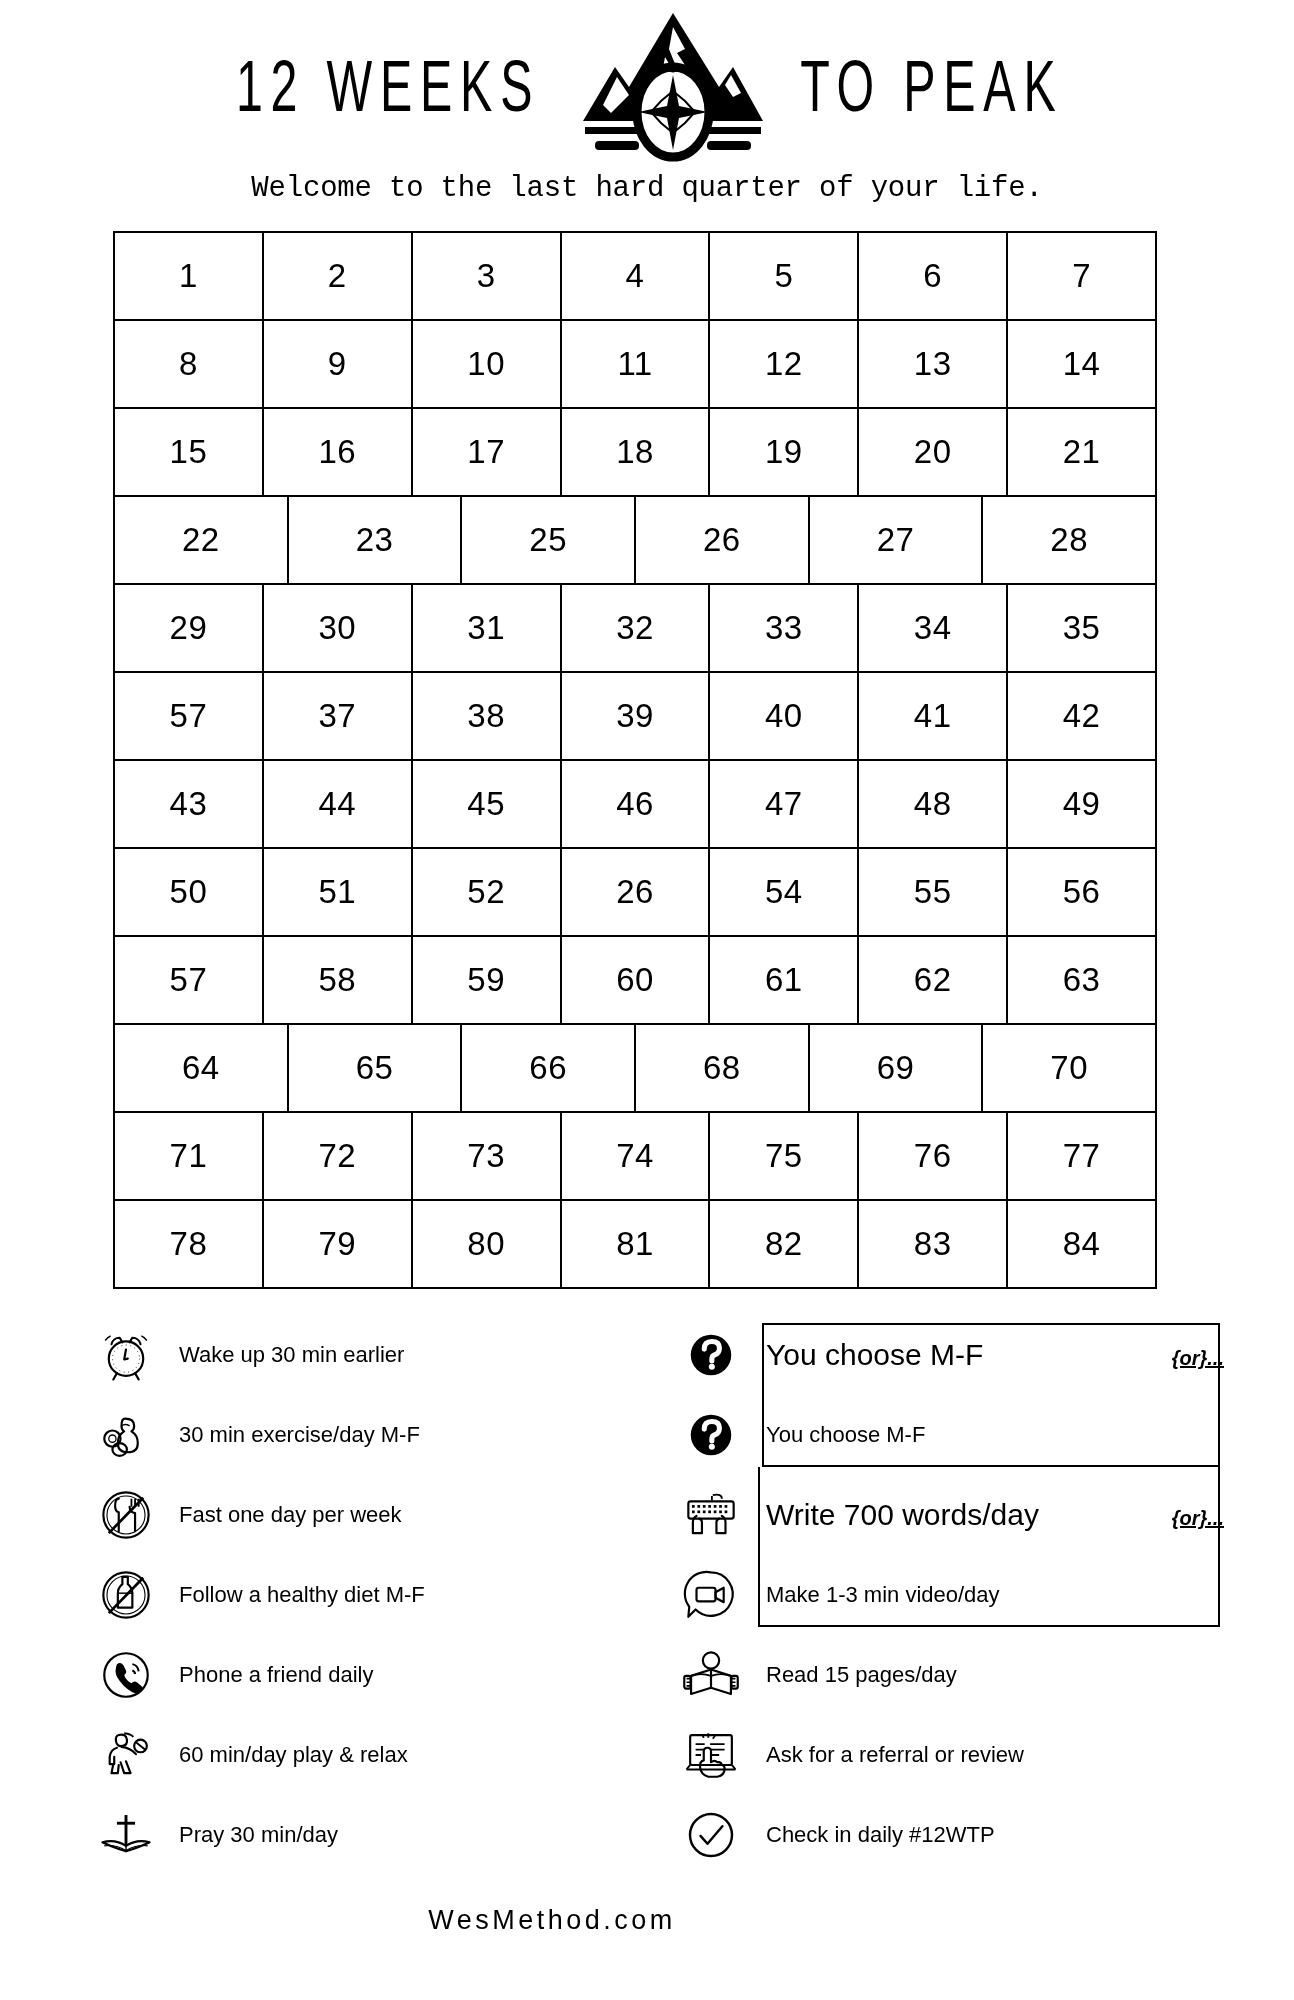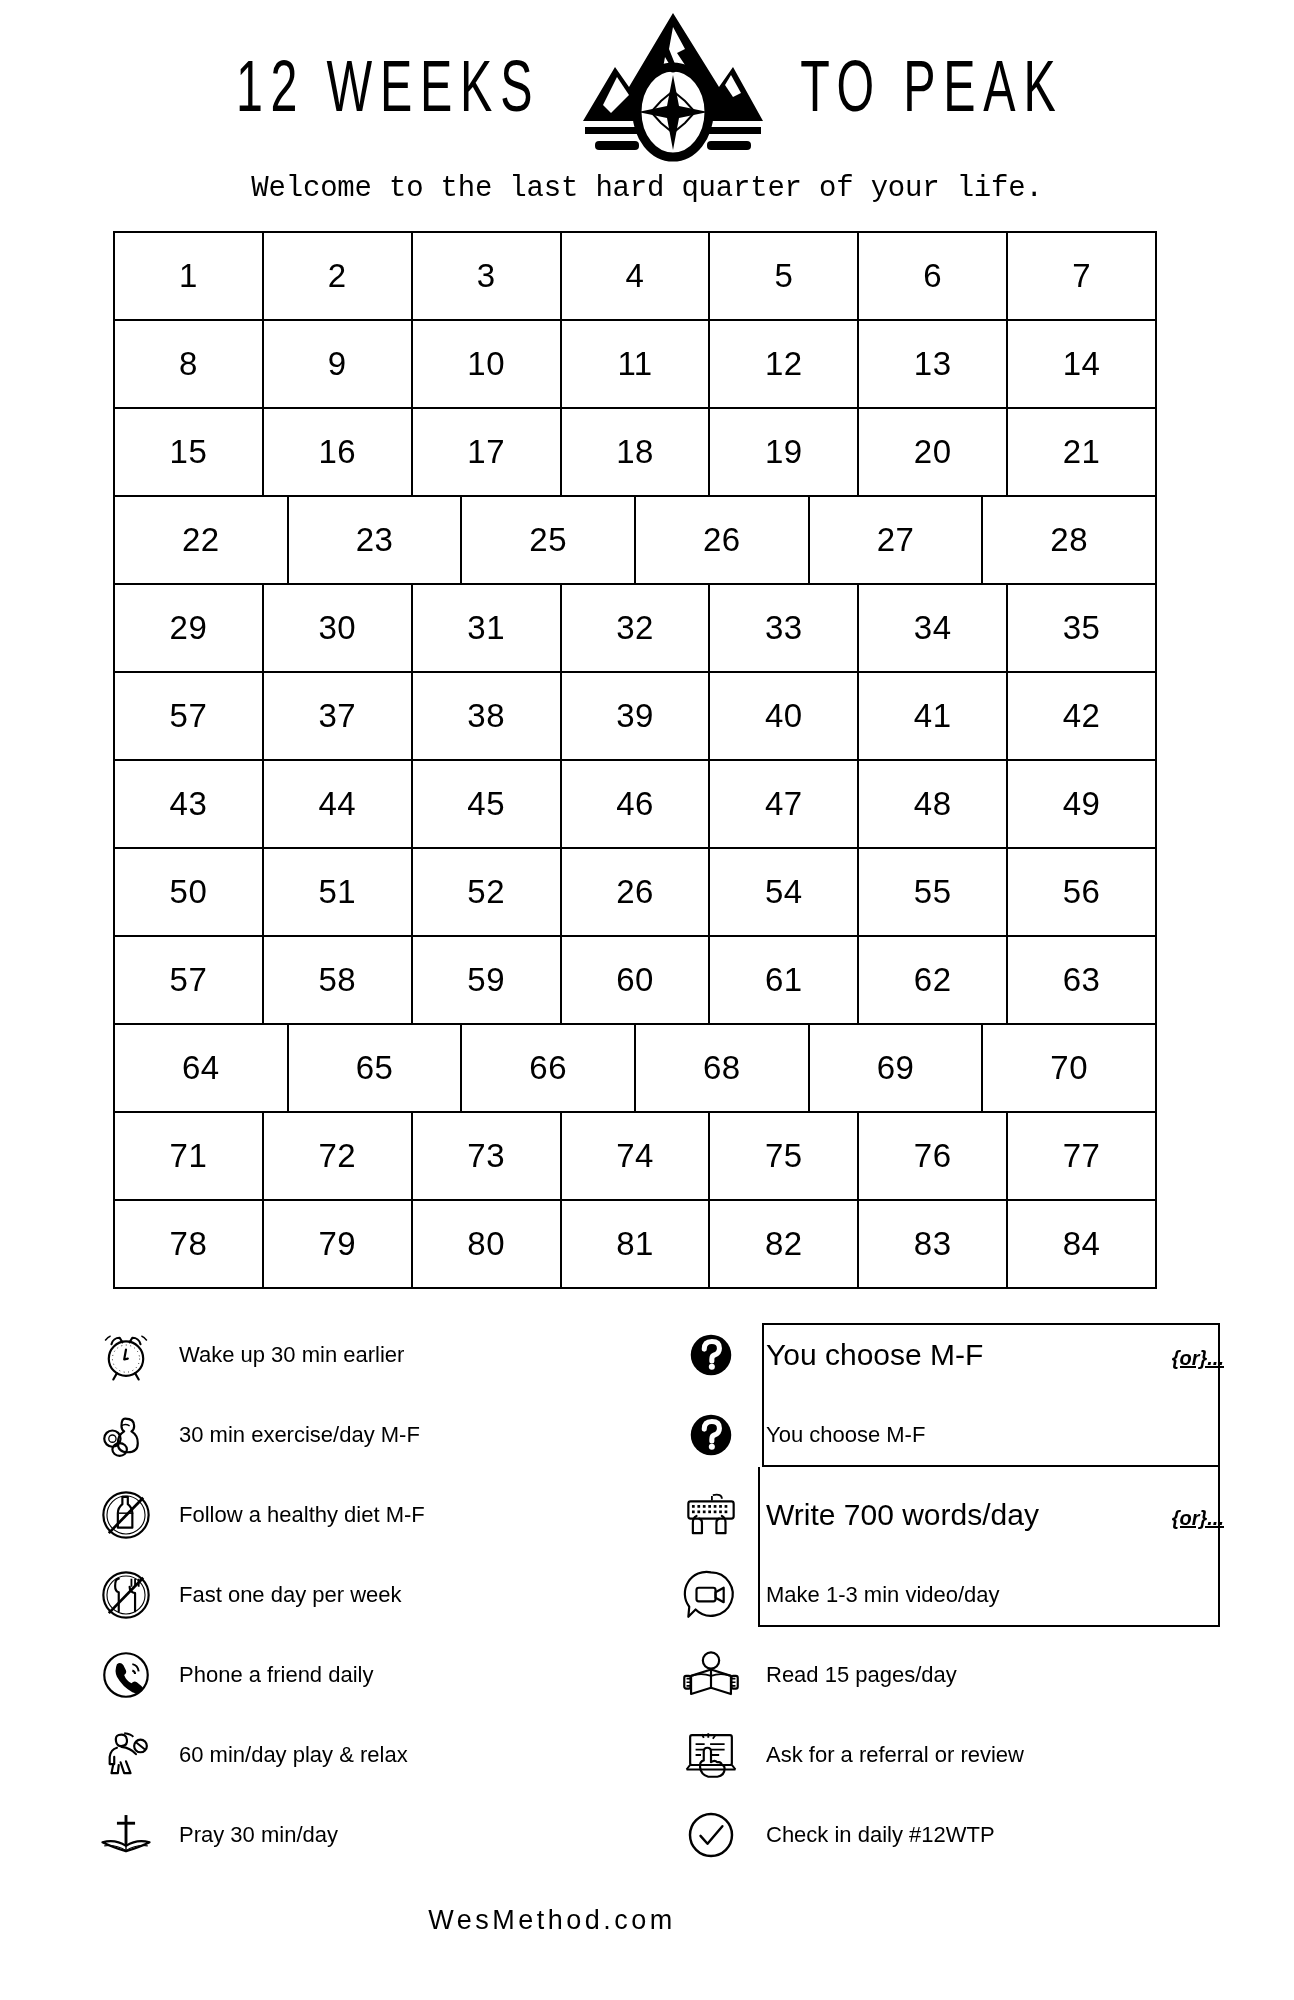--- a/index.html
+++ b/index.html
@@ -360,39 +360,39 @@
       <ellipse cx="17" cy="36" rx="4" ry="4" fill="none" stroke="#000" stroke-width="1.4"></ellipse>
     </svg>
         </div>
         <div class="hlabel">30 min exercise/day M-F</div>
       </div>
       <div class="hrow">
         <div class="hicon">
           <svg width="58" height="58" viewBox="0 0 64 64">
       <circle cx="32" cy="32" r="25" fill="none" stroke="#000" stroke-width="2.4" stroke-linecap="round" stroke-linejoin="round"></circle>
       <circle cx="32" cy="32" r="21" fill="none" stroke="#000" stroke-width="1.2"></circle>
-      <path d="M28 12 l6 0 l0 8 q5 4 5 10 l0 16 l-16 0 l0 -16 q0 -6 5 -10 Z" fill="none" stroke="#000" stroke-width="2.4" stroke-linecap="round" stroke-linejoin="round"></path>
-      <path d="M24 30 l16 0" fill="none" stroke="#000" stroke-width="1.6"></path>
-      <path d="M13 52 L51 13" fill="none" stroke="#000" stroke-width="3"></path>
-    </svg>
-        </div>
-        <div class="hlabel">Follow a healthy diet M-F</div>
-      </div>
-      <div class="hrow">
-        <div class="hicon">
-          <svg width="58" height="58" viewBox="0 0 64 64">
-      <circle cx="32" cy="32" r="25" fill="none" stroke="#000" stroke-width="2.4" stroke-linecap="round" stroke-linejoin="round"></circle>
-      <circle cx="32" cy="32" r="21" fill="none" stroke="#000" stroke-width="1.2"></circle>
       <path d="M24 14 q-4 0 -4 8 q0 6 4 7 l0 21" fill="none" stroke="#000" stroke-width="2.4" stroke-linecap="round" stroke-linejoin="round"></path>
       <path d="M38 14 l0 9 M42 14 l0 9 M46 14 l0 9" fill="none" stroke="#000" stroke-width="2"></path>
       <path d="M36 23 q0 6 6 7 l0 20" fill="none" stroke="#000" stroke-width="2.4" stroke-linecap="round" stroke-linejoin="round"></path>
       <path d="M13 52 L51 13" fill="none" stroke="#000" stroke-width="3"></path>
     </svg>
         </div>
         <div class="hlabel">Fast one day per week</div>
+      </div>
+      <div class="hrow">
+        <div class="hicon">
+          <svg width="58" height="58" viewBox="0 0 64 64">
+      <circle cx="32" cy="32" r="25" fill="none" stroke="#000" stroke-width="2.4" stroke-linecap="round" stroke-linejoin="round"></circle>
+      <circle cx="32" cy="32" r="21" fill="none" stroke="#000" stroke-width="1.2"></circle>
+      <path d="M28 12 l6 0 l0 8 q5 4 5 10 l0 16 l-16 0 l0 -16 q0 -6 5 -10 Z" fill="none" stroke="#000" stroke-width="2.4" stroke-linecap="round" stroke-linejoin="round"></path>
+      <path d="M24 30 l16 0" fill="none" stroke="#000" stroke-width="1.6"></path>
+      <path d="M13 52 L51 13" fill="none" stroke="#000" stroke-width="3"></path>
+    </svg>
+        </div>
+        <div class="hlabel">Follow a healthy diet M-F</div>
       </div>
       <div class="hrow">
         <div class="hicon">
           <svg width="58" height="58" viewBox="0 0 64 64">
       <circle cx="32" cy="32" r="24" fill="none" stroke="#000" stroke-width="2.4" stroke-linecap="round" stroke-linejoin="round"></circle>
       <path d="M22 20 q4 -3 7 1 l3 6 q1 3 -2 5 q2 6 8 9 q3 -3 6 -1 l5 4 q3 3 0 6 q-4 4 -10 1 q-11 -6 -17 -17 q-3 -7 0 -14 Z" fill="#000"></path>
       <path d="M39 20 q6 1 7 8" fill="none" stroke="#000" stroke-width="2.2"></path>
       <path d="M39 27 q3 1 3 4" fill="none" stroke="#000" stroke-width="2.2"></path>
     </svg>
         </div>

